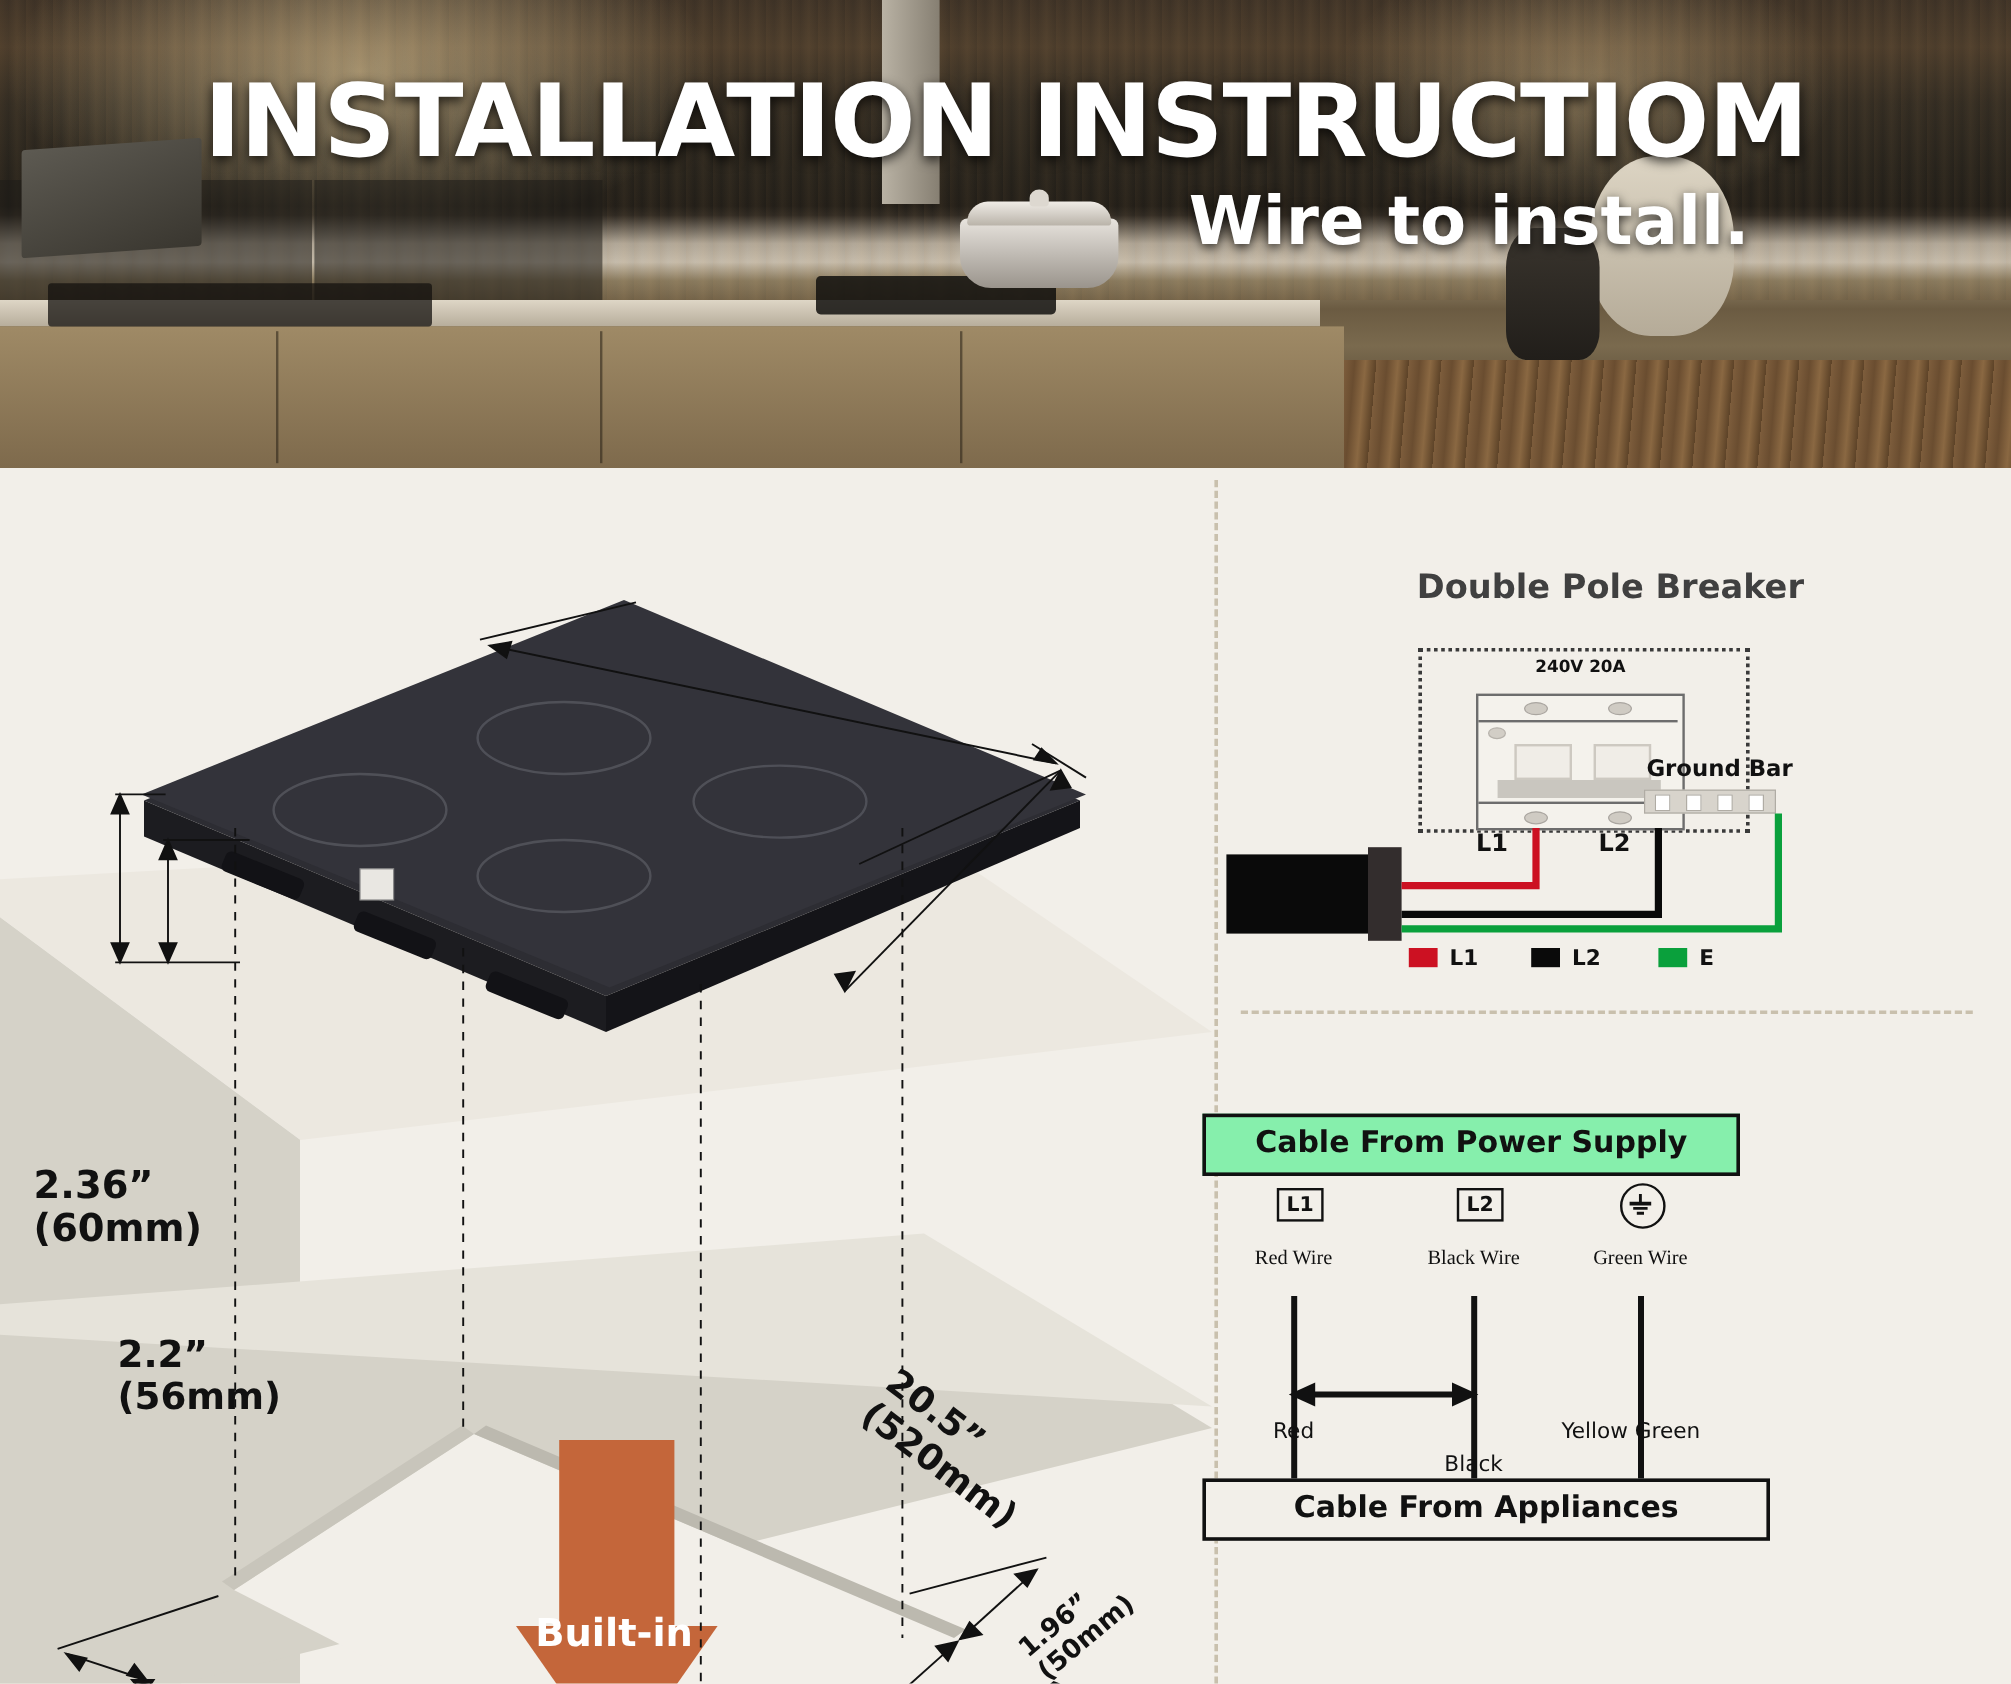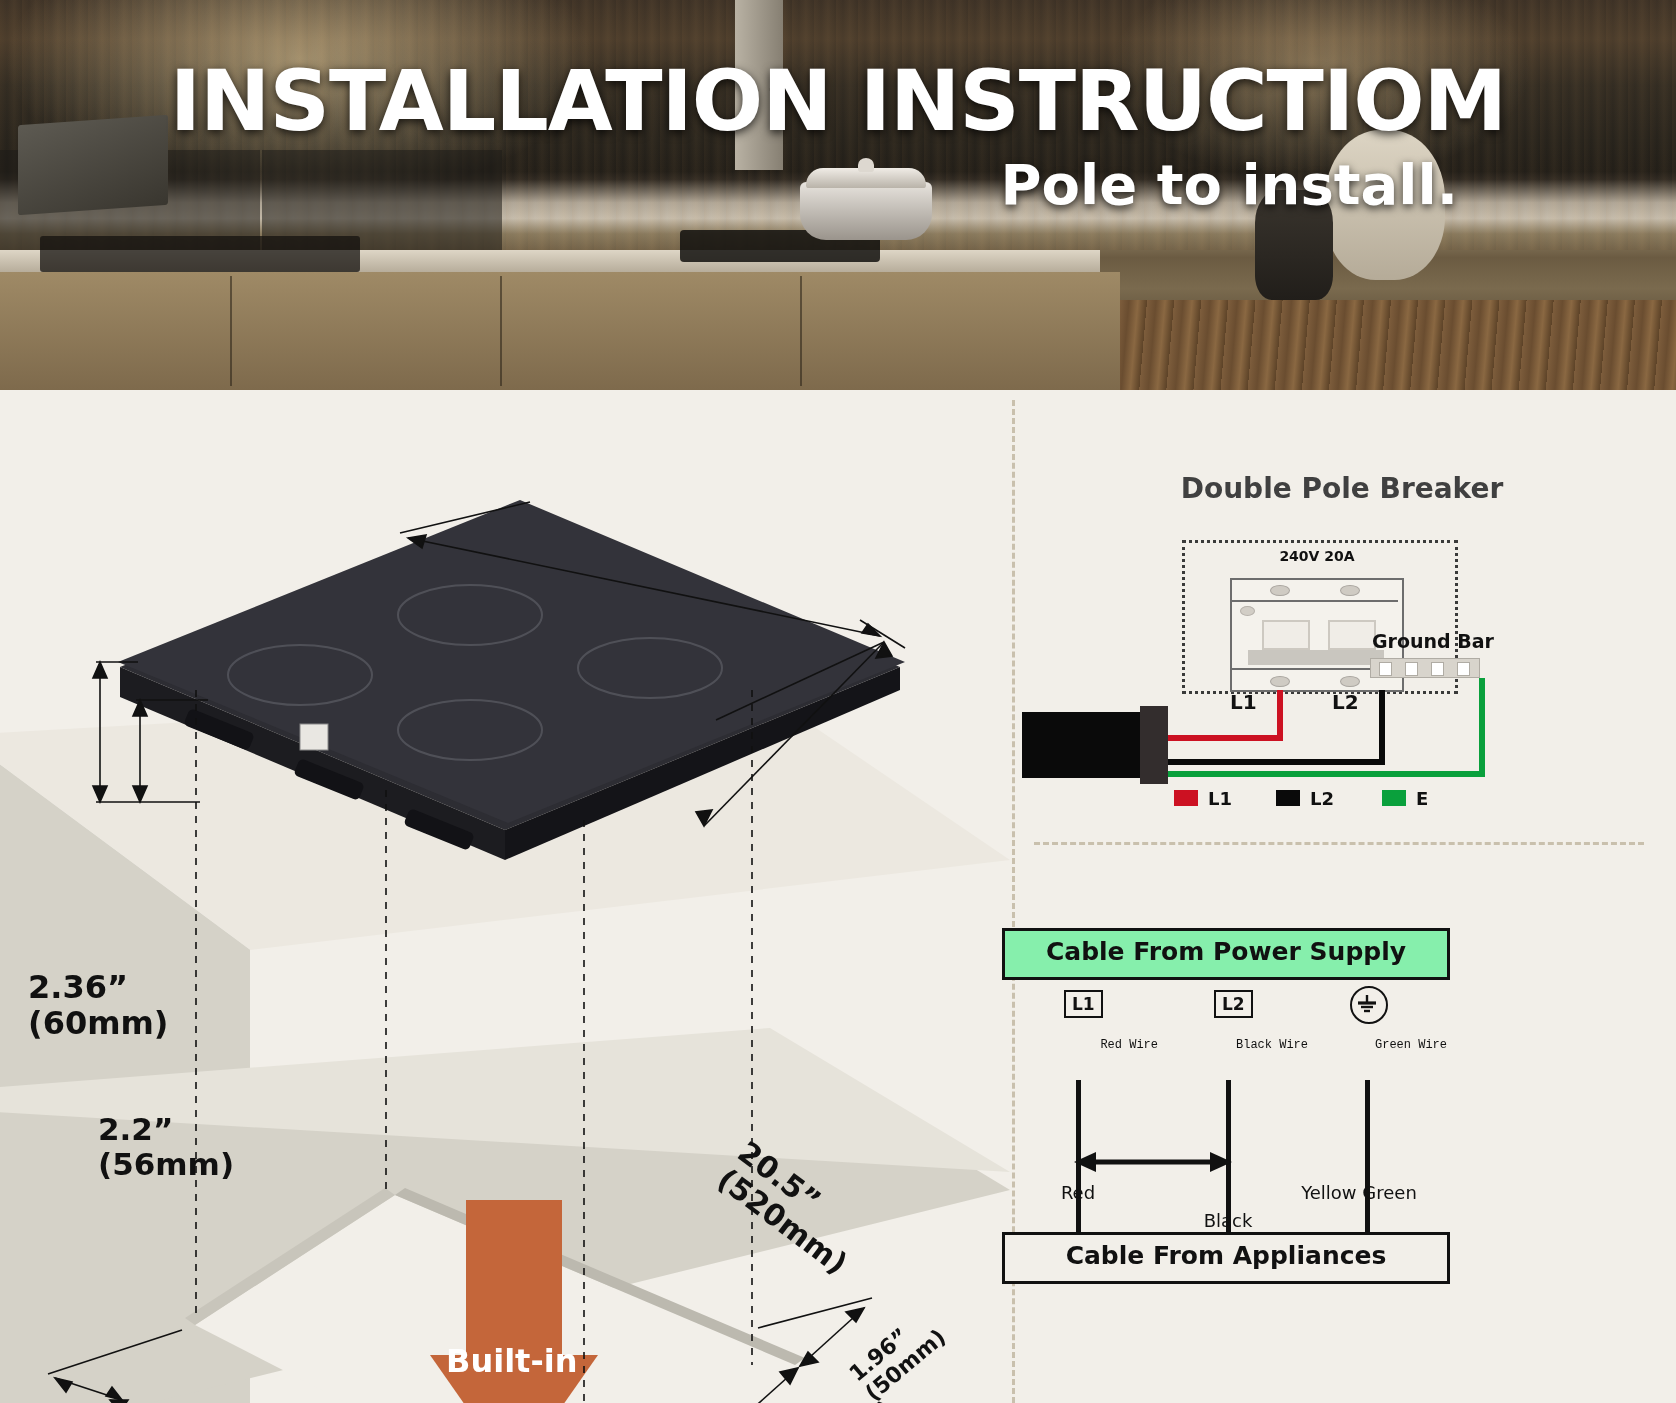--- a/index.html
+++ b/index.html
@@ -127,29 +127,29 @@
   .lg-sw{position:absolute;top:2px;width:24px;height:16px;}
   .lg-tx{position:absolute;top:0px;font-size:18px;font-weight:bold;color:#111;
     font-family:"DejaVu Sans", sans-serif;}
 
   .hsep{position:absolute;left:22px;top:452px;width:610px;height:0;
     border-top:3px dashed #c9c0ad;}
 
   .cab-top{position:absolute;left:-10px;top:538px;width:442px;height:46px;
     border:3px solid #111;background:#86efac;}
   .cab-bot{position:absolute;left:-10px;top:842px;width:442px;height:46px;
-    border:3px solid #111;background:#f2efe9;}
+    border:3px solid #111;background:#f2efe9;padding-left:25px;}
   .cab-txt{position:absolute;left:0;width:100%;text-align:center;line-height:42px;
     font-size:25px;font-weight:bold;color:#111;font-family:"DejaVu Sans", sans-serif;}
 
   .tag{position:absolute;border:2px solid #111;background:#f2efe9;
     font-size:17px;font-weight:bold;color:#111;text-align:center;
     padding:2px 6px;font-family:"DejaVu Sans", sans-serif;}
-  .wname{position:absolute;font-size:12px;color:#111;text-align:right;width:160px;
-    font-family:Liberation Mono, monospace;}
+  .wname{position:absolute;font-size:17px;color:#111;text-align:center;width:160px;
+    font-family:Liberation Serif, serif;}
   .wbot{position:absolute;font-size:18px;color:#111;text-align:center;width:160px;
     font-family:"DejaVu Sans", sans-serif;}
   .wline{position:absolute;width:5px;background:#111;}
   .gsym{position:absolute;width:34px;height:34px;border:2px solid #111;border-radius:50%;}
 </style>
 </head>
 <body>
 
 <div class="hero">
   <div class="hero-bg"></div>
@@ -166,21 +166,21 @@
   <div class="hero-sink"></div>
   <div class="hero-hob"></div>
   <div class="hero-pot"></div>
   <div class="hero-pot-lid"></div>
   <div class="hero-pot-knob"></div>
   <div class="hero-vase"></div>
   <div class="hero-vase2"></div>
   <div class="hero-towel"></div>
 
   <div class="hero-title">INSTALLATION INSTRUCTIOM</div>
-  <div class="hero-sub">Pole to install.</div>
+  <div class="hero-sub">Wire to install.</div>
 </div>
 
 <div class="body-area"></div>
 <div class="vdivider"></div>
 
 <svg style="position:absolute;left:0;top:390px;" width="1010" height="1013">
 
   <polygon points="-40,345 760,300 1010,470 250,560" fill="#ece8e0"></polygon>
   <polygon points="-40,345 -40,1013 250,1013 250,560" fill="#d5d2c8"></polygon>
   <polygon points="-40,345 250,560 250,1013 -40,1013" fill="#d5d2c8"></polygon>

